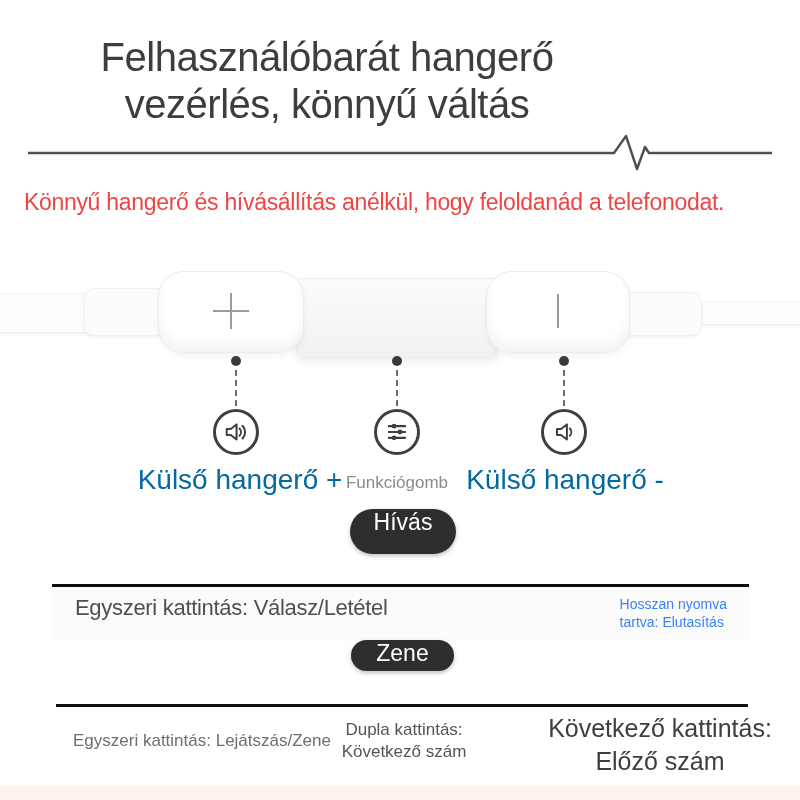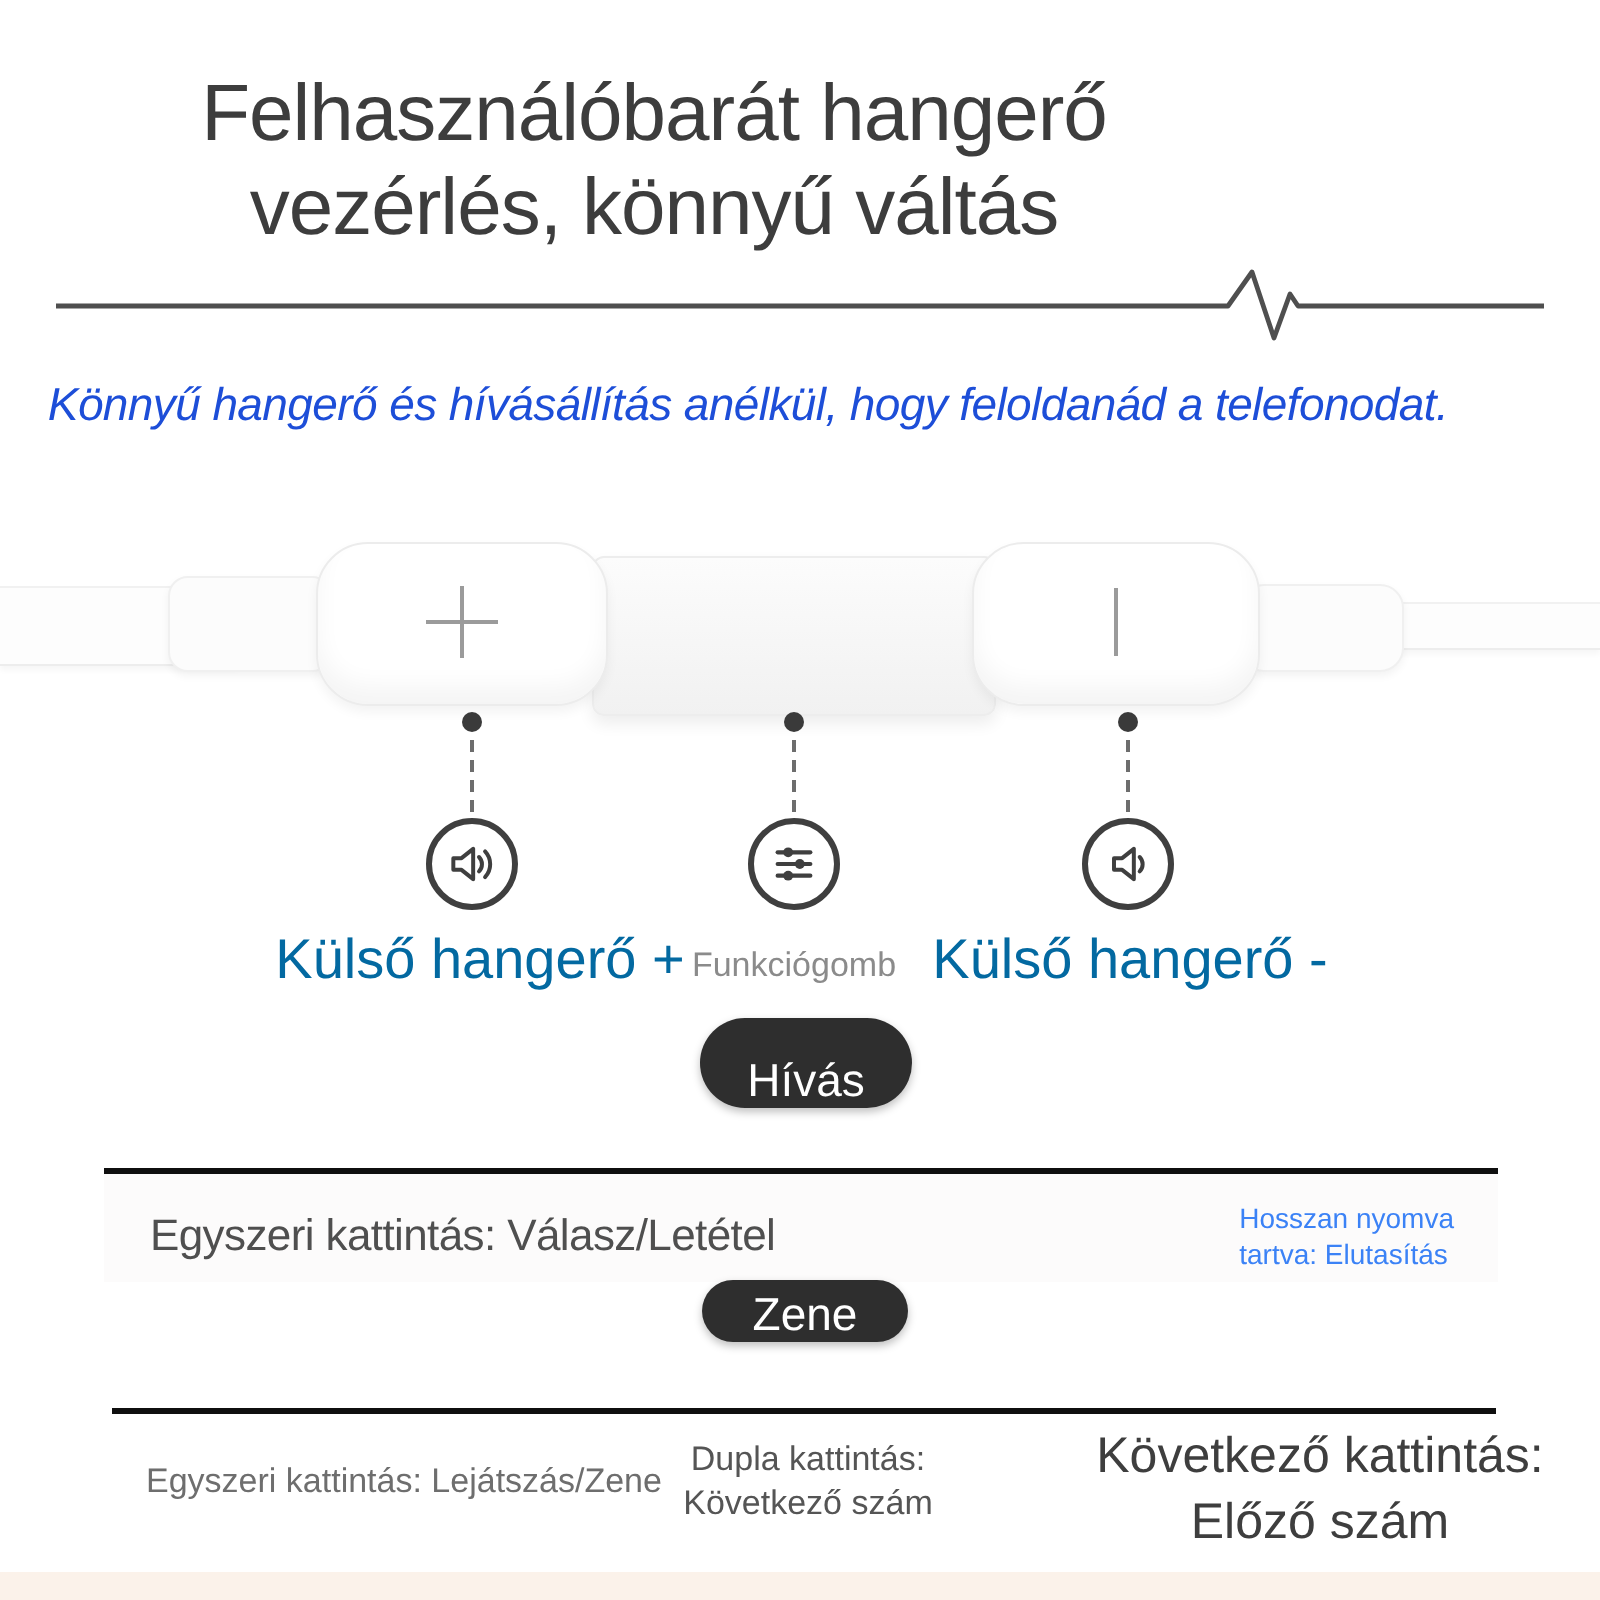--- a/index.html
+++ b/index.html
@@ -11,21 +11,21 @@
   .bottom-strip{position:absolute;left:0;bottom:0;width:800px;height:14px;background:#fbf2ea;}
   
   .title{
     position:absolute;left:327px;top:34px;transform:translateX(-50%);
     text-align:center;font-size:40px;line-height:1.18;color:#3d3d3d;
     letter-spacing:-0.5px;white-space:nowrap;
   }
   .divider-svg{position:absolute;left:0;top:133px;}
   .subtitle{
     position:absolute;left:374px;top:189px;transform:translateX(-50%);
-    font-size:23px;color:#1d4ed8;white-space:nowrap;letter-spacing:-0.3px;font-style:italic;
+    font-size:23px;color:#ef4444;white-space:nowrap;letter-spacing:-0.3px;
   }
   
   .cable{position:absolute;background:#fdfdfd;border-top:1px solid #f1f1f1;border-bottom:1px solid #ededed;box-shadow:0 2px 3px rgba(0,0,0,0.04);}
   .cable-left{left:0;top:293px;width:120px;height:38px;}
   .cable-right{left:692px;top:301px;width:108px;height:22px;border-radius:0;}
   .collar{position:absolute;background:#fcfcfc;border:1px solid #f0f0f0;box-shadow:0 2px 4px rgba(0,0,0,0.05);}
   .collar-left{left:84px;top:288px;width:80px;height:46px;border-radius:10px;}
   .collar-right{left:620px;top:292px;width:80px;height:42px;border-radius:12px;}
   .seg-mid{
     position:absolute;left:296px;top:278px;width:200px;height:78px;
@@ -49,29 +49,29 @@
   .icon-circle{
     position:absolute;width:46px;height:46px;border:3px solid #3f3f3f;border-radius:50%;
     background:#fff;display:flex;align-items:center;justify-content:center;box-sizing:border-box;
   }
   .ctl-label{position:absolute;transform:translateX(-50%);white-space:nowrap;}
   .ctl-big{font-size:28px;color:#0369a1;}
   .ctl-small{font-size:17px;color:#8b8b8b;}
   
   .pill{
     position:absolute;background:#2e2e2e;color:#ffffff;border-radius:23px;
-    display:flex;align-items:flex-end;justify-content:center;font-size:23px;
+    display:flex;align-items:flex-start;justify-content:center;font-size:23px;
     box-shadow:0 2px 4px rgba(0,0,0,0.25);
   }
   .pill-call{left:350px;top:509px;width:106px;height:45px;}
   .pill-music{left:351px;top:640px;width:103px;height:31px;}
   .info-call{
     position:absolute;left:52px;top:584px;width:697px;height:57px;
     border-top:3px solid #0f0f0f;background:#fcfbfb;box-sizing:border-box;
-    display:flex;justify-content:space-between;padding:8px 22px 0 23px;align-items:center;
+    display:flex;justify-content:space-between;padding:8px 22px 0 23px;
   }
   .info-call-left{font-size:22px;color:#4f4f4f;letter-spacing:-0.3px;}
   .info-call-right{font-size:14px;color:#3b82f6;line-height:1.3;text-align:left;}
   .info-music{
     position:absolute;left:56px;top:704px;width:692px;height:70px;
     border-top:3px solid #0f0f0f;box-sizing:border-box;
   }
   .mcol{position:absolute;transform:translateX(-50%);white-space:nowrap;text-align:center;}
   .mcol1{left:146px;top:24px;font-size:17px;color:#6e6e6e;}
   .mcol2{left:348px;top:12px;font-size:17px;color:#555555;line-height:1.3;}

